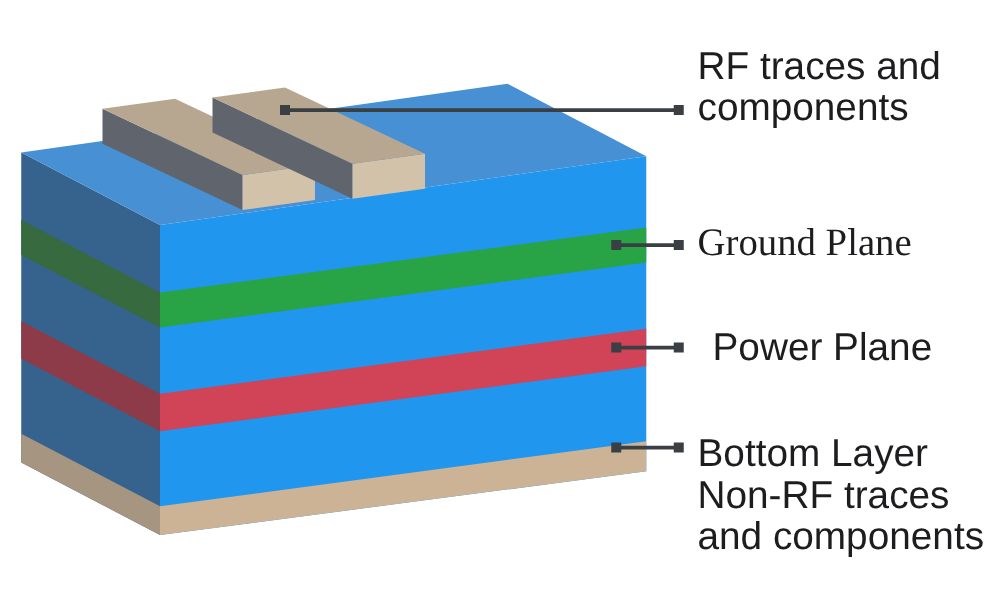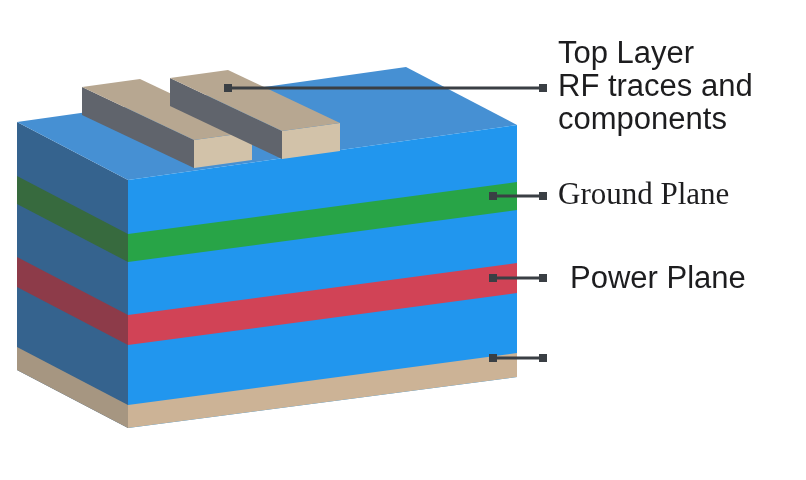--- a/index.html
+++ b/index.html
@@ -75,27 +75,31 @@
     </g>
 
     <g>
       <line x1="493" y1="358" x2="543" y2="358" stroke-width="3" stroke="#3a3f44"></line>
       <rect x="489" y="354" width="8" height="8" fill="#3a3f44"></rect>
       <rect x="539" y="354" width="8" height="8" fill="#3a3f44"></rect>
     </g>
   </svg>
 
   <div class="label label-top-layer">
-    <div>Top Layer</div>
     <div>RF traces and</div>
     <div>components</div>
   </div>
 
   <div class="label label-ground-plane">
     <div>Ground Plane</div>
   </div>
 
   <div class="label label-power-plane">
     <div>Power Plane</div>
   </div>
 
+  <div class="label label-bottom-layer">
+    <div>Bottom Layer</div>
+    <div>Non-RF traces</div>
+    <div>and components</div>
+  </div>
 
 </div>
 
 </body></html>

